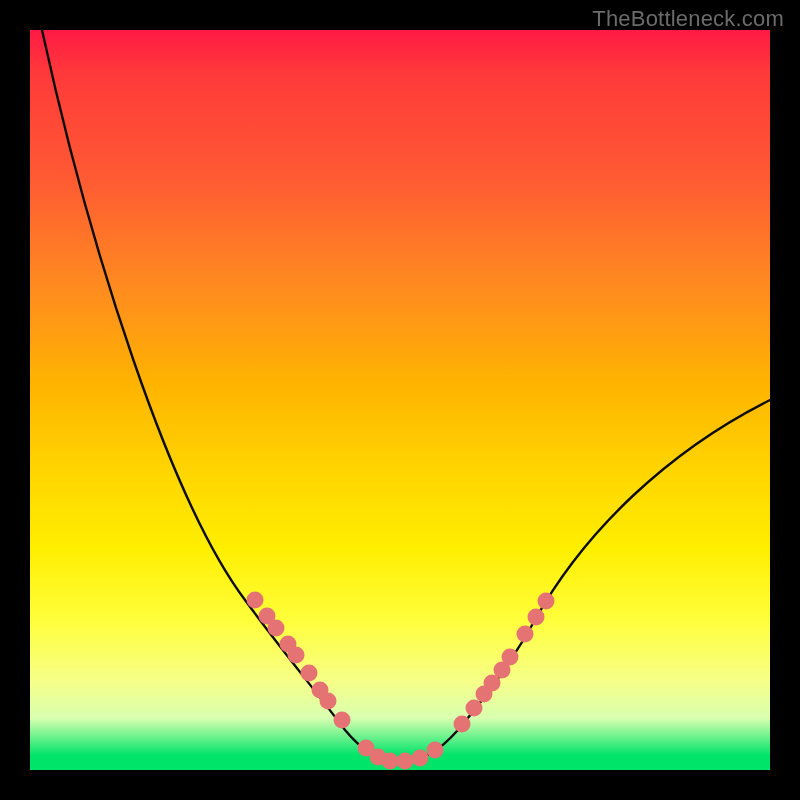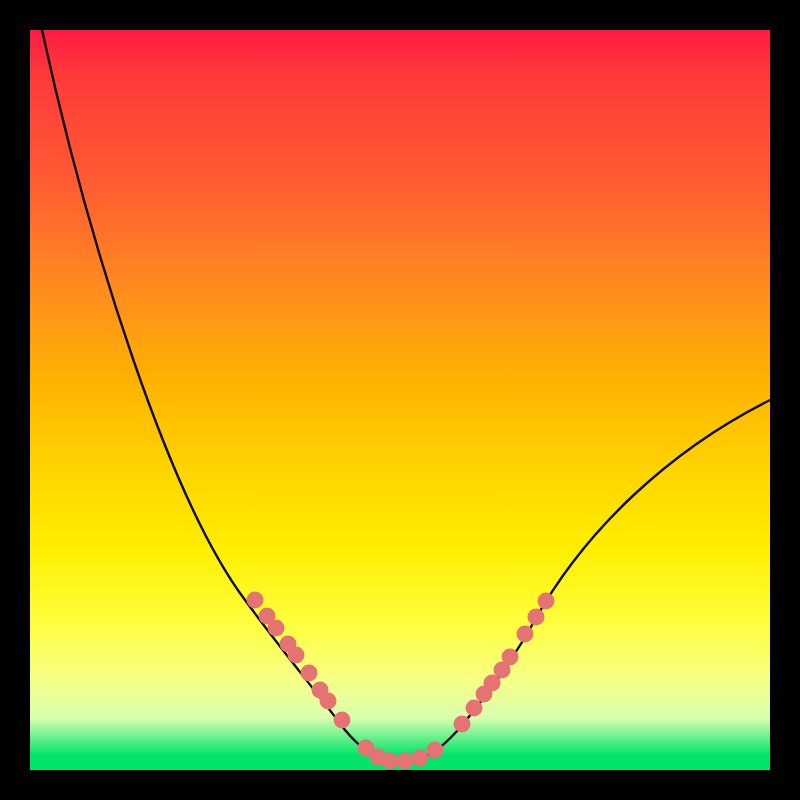--- a/index.html
+++ b/index.html
@@ -58,20 +58,21 @@
     top: 0;
     width: 740px;
     height: 740px;
     overflow: visible;
   }
 </style>
 </head>
 <body>
 
 <div class="frame">
+  <div class="watermark">TheBottleneck.com</div>
 
   <div class="plot-area">
     <svg class="curve" viewBox="0 0 740 740" preserveAspectRatio="none">
       <path id="curve-path" fill="none" stroke="#0d0d0d" stroke-width="2.4" stroke-linecap="round" d="M 12 0 C 60 220, 140 470, 215 570 C 250 618, 285 660, 315 700 C 330 718, 345 730, 370 731 C 395 731, 410 720, 428 700 C 455 668, 480 635, 505 590 C 555 500, 640 420, 740 370"></path>
       <g id="markers">
           <circle cx="225" cy="570" r="8.5" fill="#e57373" stroke="#d65a5a" stroke-width="0"></circle>
           <circle cx="237" cy="586" r="8.5" fill="#e57373" stroke="#d65a5a" stroke-width="0"></circle>
           <circle cx="246" cy="598" r="8.5" fill="#e57373" stroke="#d65a5a" stroke-width="0"></circle>
           <circle cx="258" cy="614" r="8.5" fill="#e57373" stroke="#d65a5a" stroke-width="0"></circle>
           <circle cx="266" cy="625" r="8.5" fill="#e57373" stroke="#d65a5a" stroke-width="0"></circle>

